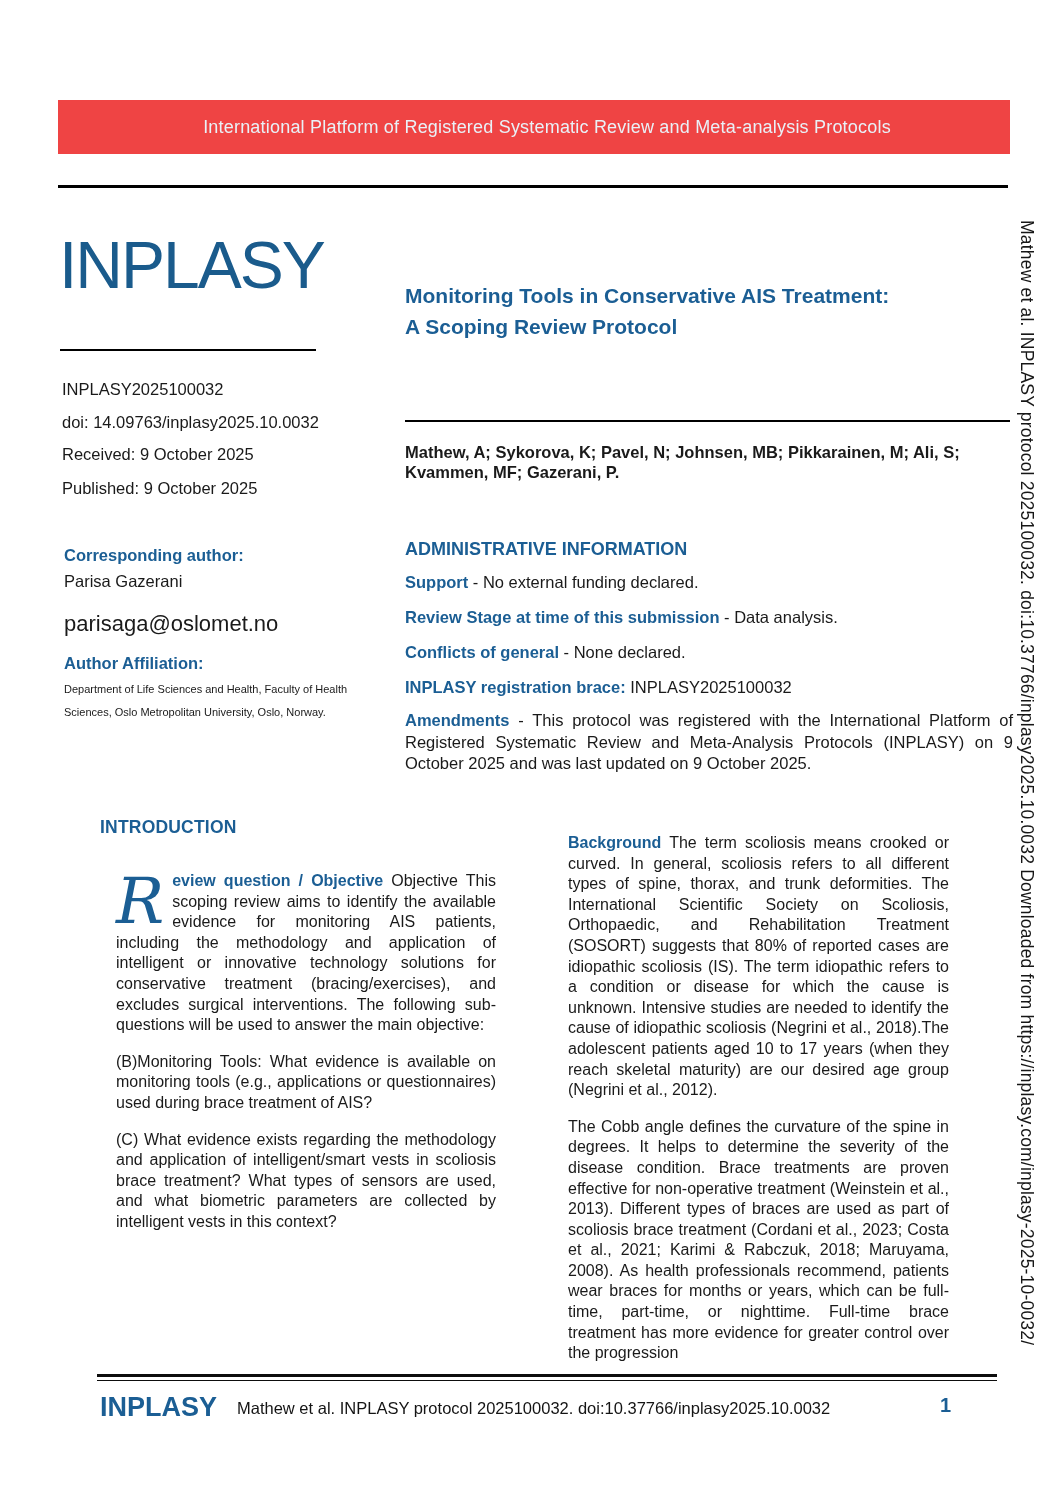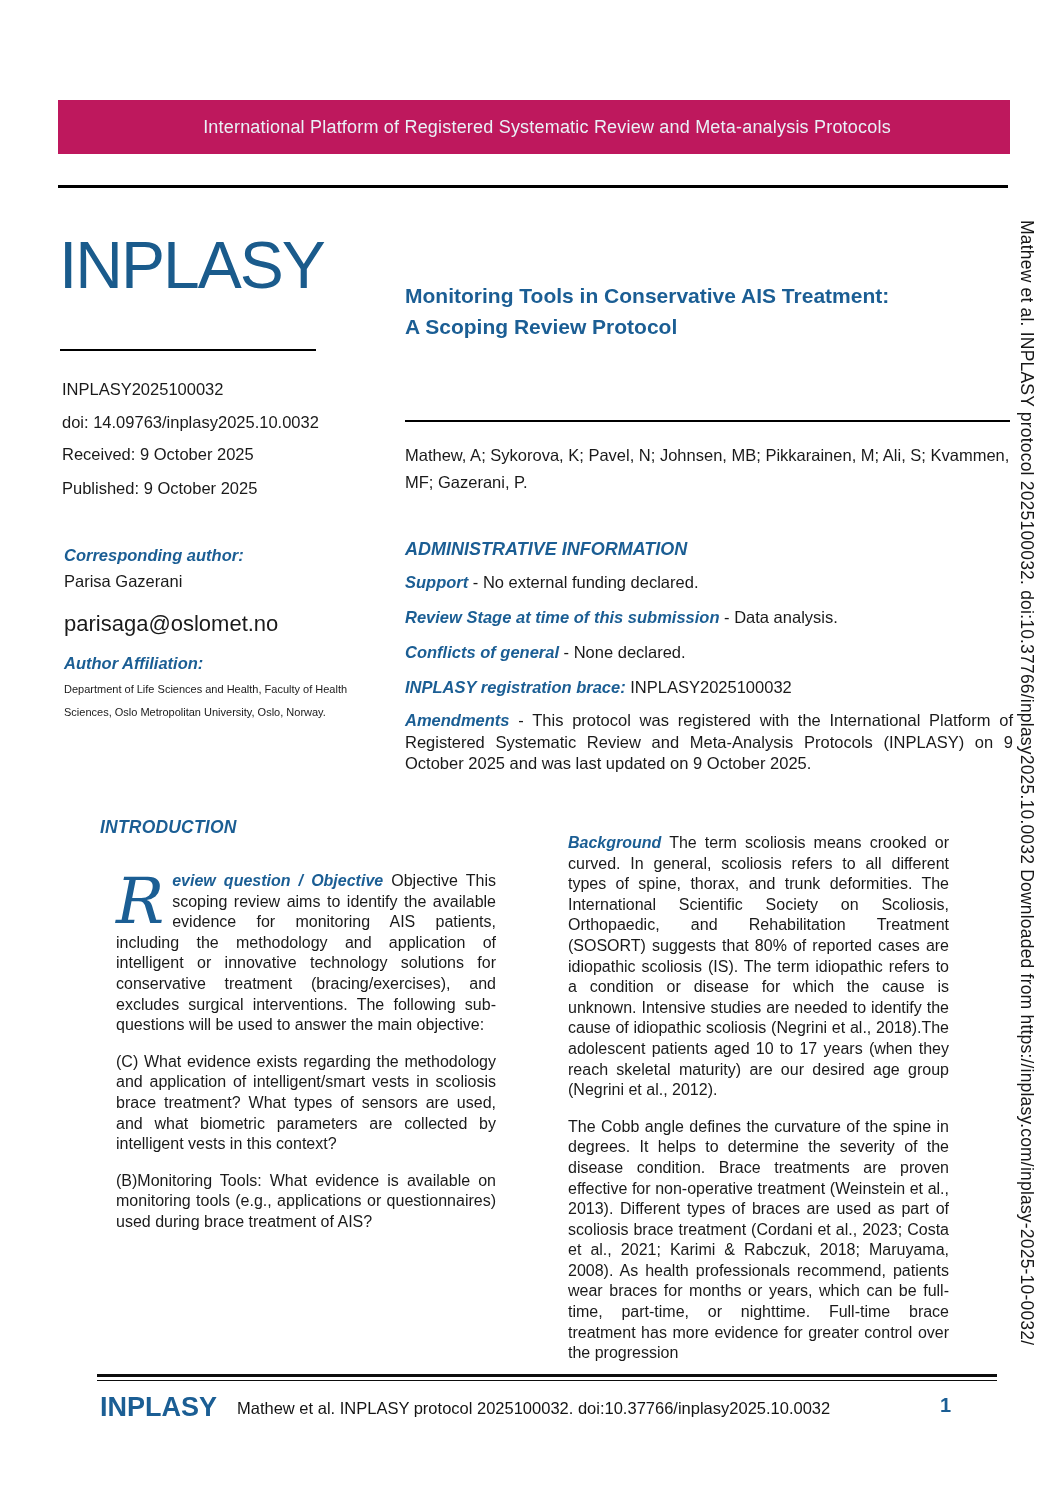--- a/index.html
+++ b/index.html
@@ -7,45 +7,45 @@
   body { font-family: "Liberation Sans", "DejaVu Sans", sans-serif; color: #1a1a1a; }
   .page {
     position: relative; width: 1058px; height: 1497px;
     background: #ffffff; overflow: hidden;
   }
   .abs { position: absolute; }
 
   
   .banner {
     left: 58px; top: 100px; width: 952px; height: 54px;
-    background: #be185d; display: flex; align-items: center; justify-content: center; padding-left: 26px;
+    background: #ef4444; display: flex; align-items: center; justify-content: center; padding-left: 26px;
   }
   .banner span { color: #e9f1f7; font-size: 18px; letter-spacing: 0.2px; }
   .rule-header { left: 58px; top: 185px; width: 950px; height: 3px; background: #000; }
 
   
   .logo { left: 59px; top: 227px; font-size: 66px; color: #1a5b8c; letter-spacing: -2px; }
   .logo-rule { left: 60px; top: 349px; width: 256px; height: 2px; background: #000; }
   .meta { left: 62px; font-size: 16.5px; color: #1a1a1a; }
   .meta-id { top: 380px; }
   .meta-doi { top: 413px; }
   .meta-received { top: 445px; }
   .meta-published { top: 479px; }
 
-  .blue-b { color: #1b5e94; font-weight: bold; font-style: italic; }
+  .blue-b { color: #1b5e94; font-weight: bold; }
   .corr-heading { left: 64px; top: 546px; font-size: 16.5px; }
   .corr-name { left: 64px; top: 572px; font-size: 16.5px; }
   .corr-email { left: 64px; top: 611px; font-size: 22px; }
   .affil-heading { left: 64px; top: 654px; font-size: 16.5px; }
   .affil-text { left: 64px; top: 678px; width: 294px; font-size: 11px; line-height: 22.5px; }
 
   
   .article-title { left: 405px; top: 280px; width: 575px; font-size: 21px; font-weight: bold; color: #1b5e94; line-height: 31px; }
   .authors-rule { left: 405px; top: 420px; width: 605px; height: 2px; background: #000; }
-  .authors { left: 405px; top: 442px; width: 606px; font-size: 16.5px; line-height: 27px; }
+  .authors { left: 405px; top: 442px; width: 606px; font-size: 16.5px; line-height: 20px; font-weight: bold; }
 
   .admin-heading { left: 405px; top: 539px; font-size: 18px; }
   .admin-row { left: 405px; width: 608px; font-size: 16.5px; line-height: 21.5px; }
   .admin-row-0 { top: 572px; }
   .admin-row-1 { top: 607px; }
   .admin-row-2 { top: 642px; }
   .admin-row-3 { top: 677px; }
   .admin-amendments { top: 710px; text-align: justify; }
 
   
@@ -119,22 +119,22 @@
     <span class="blue-b">INPLASY registration brace:</span><span> </span><span>INPLASY2025100032</span>
   </div>
   <div class="abs admin-row admin-amendments">
     <span class="blue-b">Amendments</span><span> - </span><span>This protocol was registered with the International Platform of Registered Systematic Review and Meta-Analysis Protocols (INPLASY) on 9 October 2025 and was last updated on 9 October 2025.</span>
   </div>
 
   <div class="abs intro-heading blue-b">INTRODUCTION</div>
 
   <div class="abs col col-left">
     <p><span class="dropcap">R</span><span class="blue-b">eview question / Objective</span><span> Objective This scoping review aims to identify the available evidence for monitoring AIS patients, including the methodology and application of intelligent or innovative technology solutions for conservative treatment (bracing/exercises), and excludes surgical interventions. The following sub-questions will be used to answer the main objective:</span></p>
+    <p>(B)Monitoring Tools: What evidence is available on monitoring tools (e.g., applications or questionnaires) used during brace treatment of AIS?</p>
     <p>(C) What evidence exists regarding the methodology and application of intelligent/smart vests in scoliosis brace treatment? What types of sensors are used, and what biometric parameters are collected by intelligent vests in this context?</p>
-    <p>(B)Monitoring Tools: What evidence is available on monitoring tools (e.g., applications or questionnaires) used during brace treatment of AIS?</p>
   </div>
 
   <div class="abs col col-right">
     <p><span class="blue-b">Background</span><span> The term scoliosis means crooked or curved. In general, scoliosis refers to all different types of spine, thorax, and trunk deformities. The International Scientific Society on Scoliosis, Orthopaedic, and Rehabilitation Treatment (SOSORT) suggests that 80% of reported cases are idiopathic scoliosis (IS). The term idiopathic refers to a condition or disease for which the cause is unknown. Intensive studies are needed to identify the cause of idiopathic scoliosis (Negrini et al., 2018).The adolescent patients aged 10 to 17 years (when they reach skeletal maturity) are our desired age group (Negrini et al., 2012).</span></p>
     <p>The Cobb angle defines the curvature of the spine in degrees. It helps to determine the severity of the disease condition. Brace treatments are proven effective for non-operative treatment (Weinstein et al., 2013). Different types of braces are used as part of scoliosis brace treatment (Cordani et al., 2023; Costa et al., 2021; Karimi &amp; Rabczuk, 2018; Maruyama, 2008). As health professionals recommend, patients wear braces for months or years, which can be full-time, part-time, or nighttime. Full-time brace treatment has more evidence for greater control over the progression</p>
   </div>
 
   <div class="abs footer-rule-thick"></div>
   <div class="abs footer-rule-thin"></div>
   <div class="abs footer-logo">INPLASY</div>

